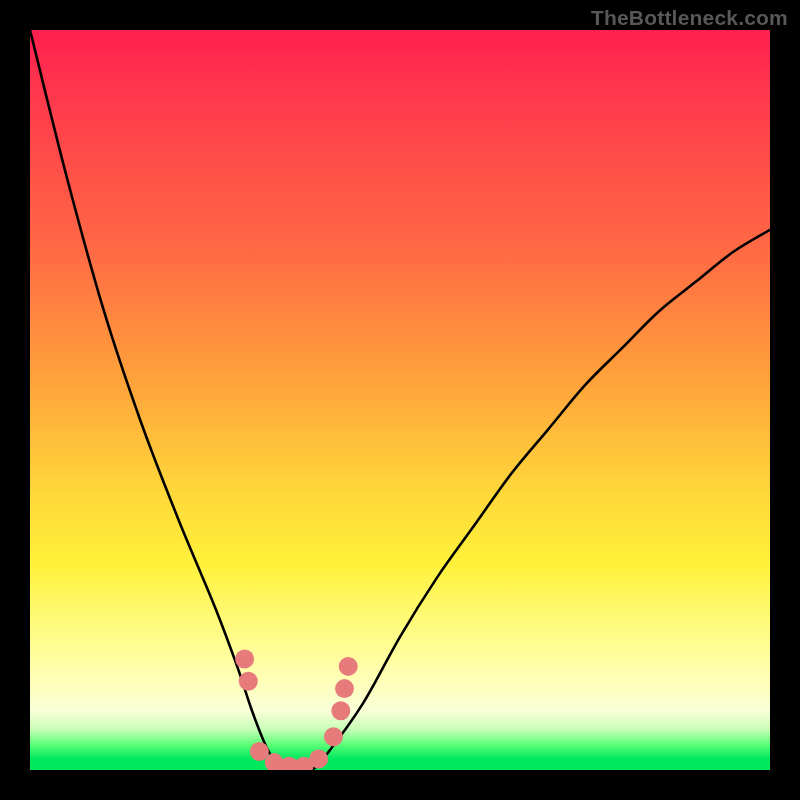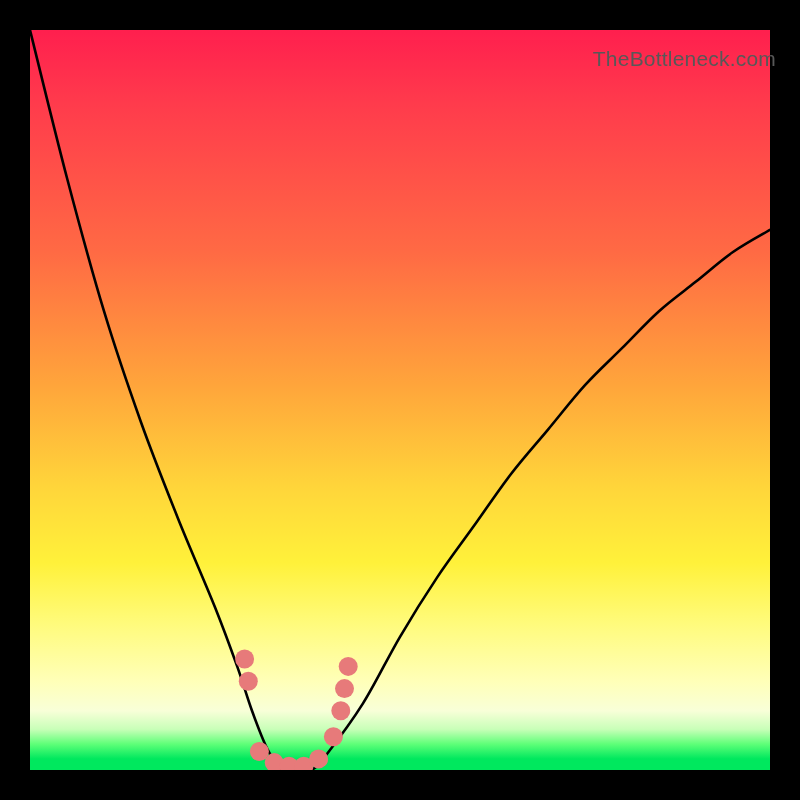--- a/index.html
+++ b/index.html
@@ -38,27 +38,26 @@
       #f8ffd8 92%,
       #c8ffb8 94.5%,
       #5eff78 96.5%,
       #00e85e 98.5%,
       #00e85e 100%
     );
   }
   .watermark {
     position: absolute;
     top: 6px;
-    right: 24px;
+    right: 12px;
     color: #585858;
     font-size: 21px;
-    font-weight: 400;
+    font-weight: 700;
     letter-spacing: 0.2px;
     user-select: none;
-    margin-top: 41px;
   }
   svg.curves {
     position: absolute;
     left: 0;
     top: 0;
   }
 </style>
 </head>
 <body>
 

